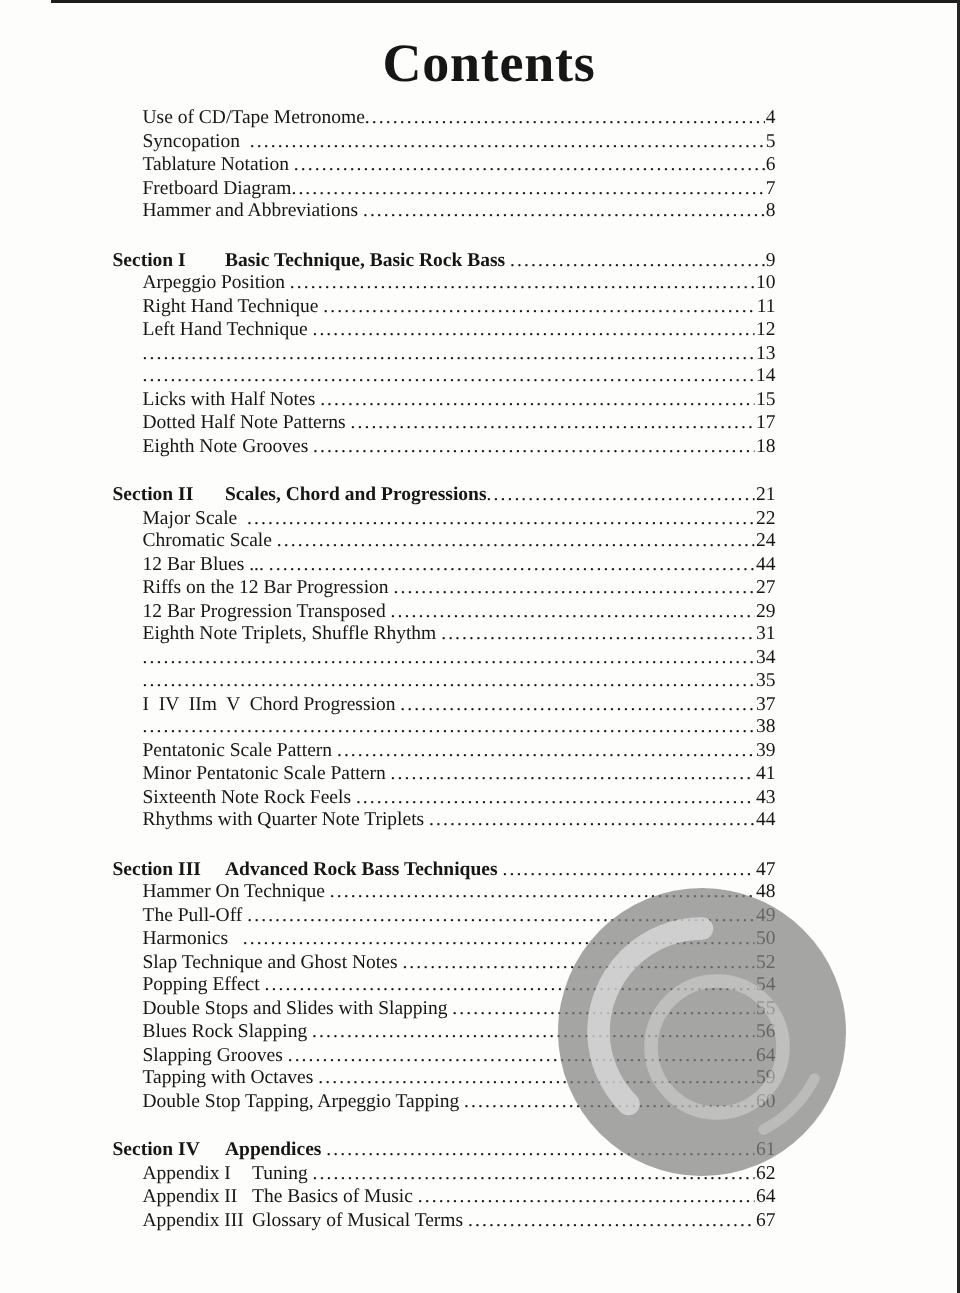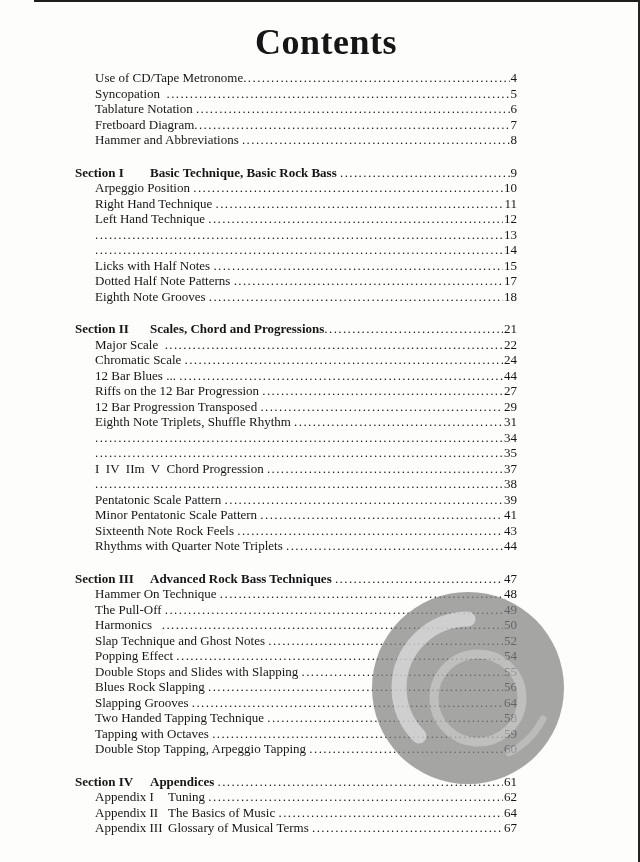--- a/index.html
+++ b/index.html
@@ -261,25 +261,20 @@
         <span class="label">Blues Rock Slapping </span>
         <span class="dots"></span>
         <span class="pg">56</span>
       </div>
       <div class="row item sub">
         <span class="label">Slapping Grooves </span>
         <span class="dots"></span>
         <span class="pg">64</span>
       </div>
       <div class="row item sub">
-        <span class="label">Two Handed Tapping Technique </span>
-        <span class="dots"></span>
-        <span class="pg">58</span>
-      </div>
-      <div class="row item sub">
         <span class="label">Tapping with Octaves </span>
         <span class="dots"></span>
         <span class="pg">59</span>
       </div>
       <div class="row item sub">
         <span class="label">Double Stop Tapping, Arpeggio Tapping </span>
         <span class="dots"></span>
         <span class="pg">60</span>
       </div>
       <div class="row section">

